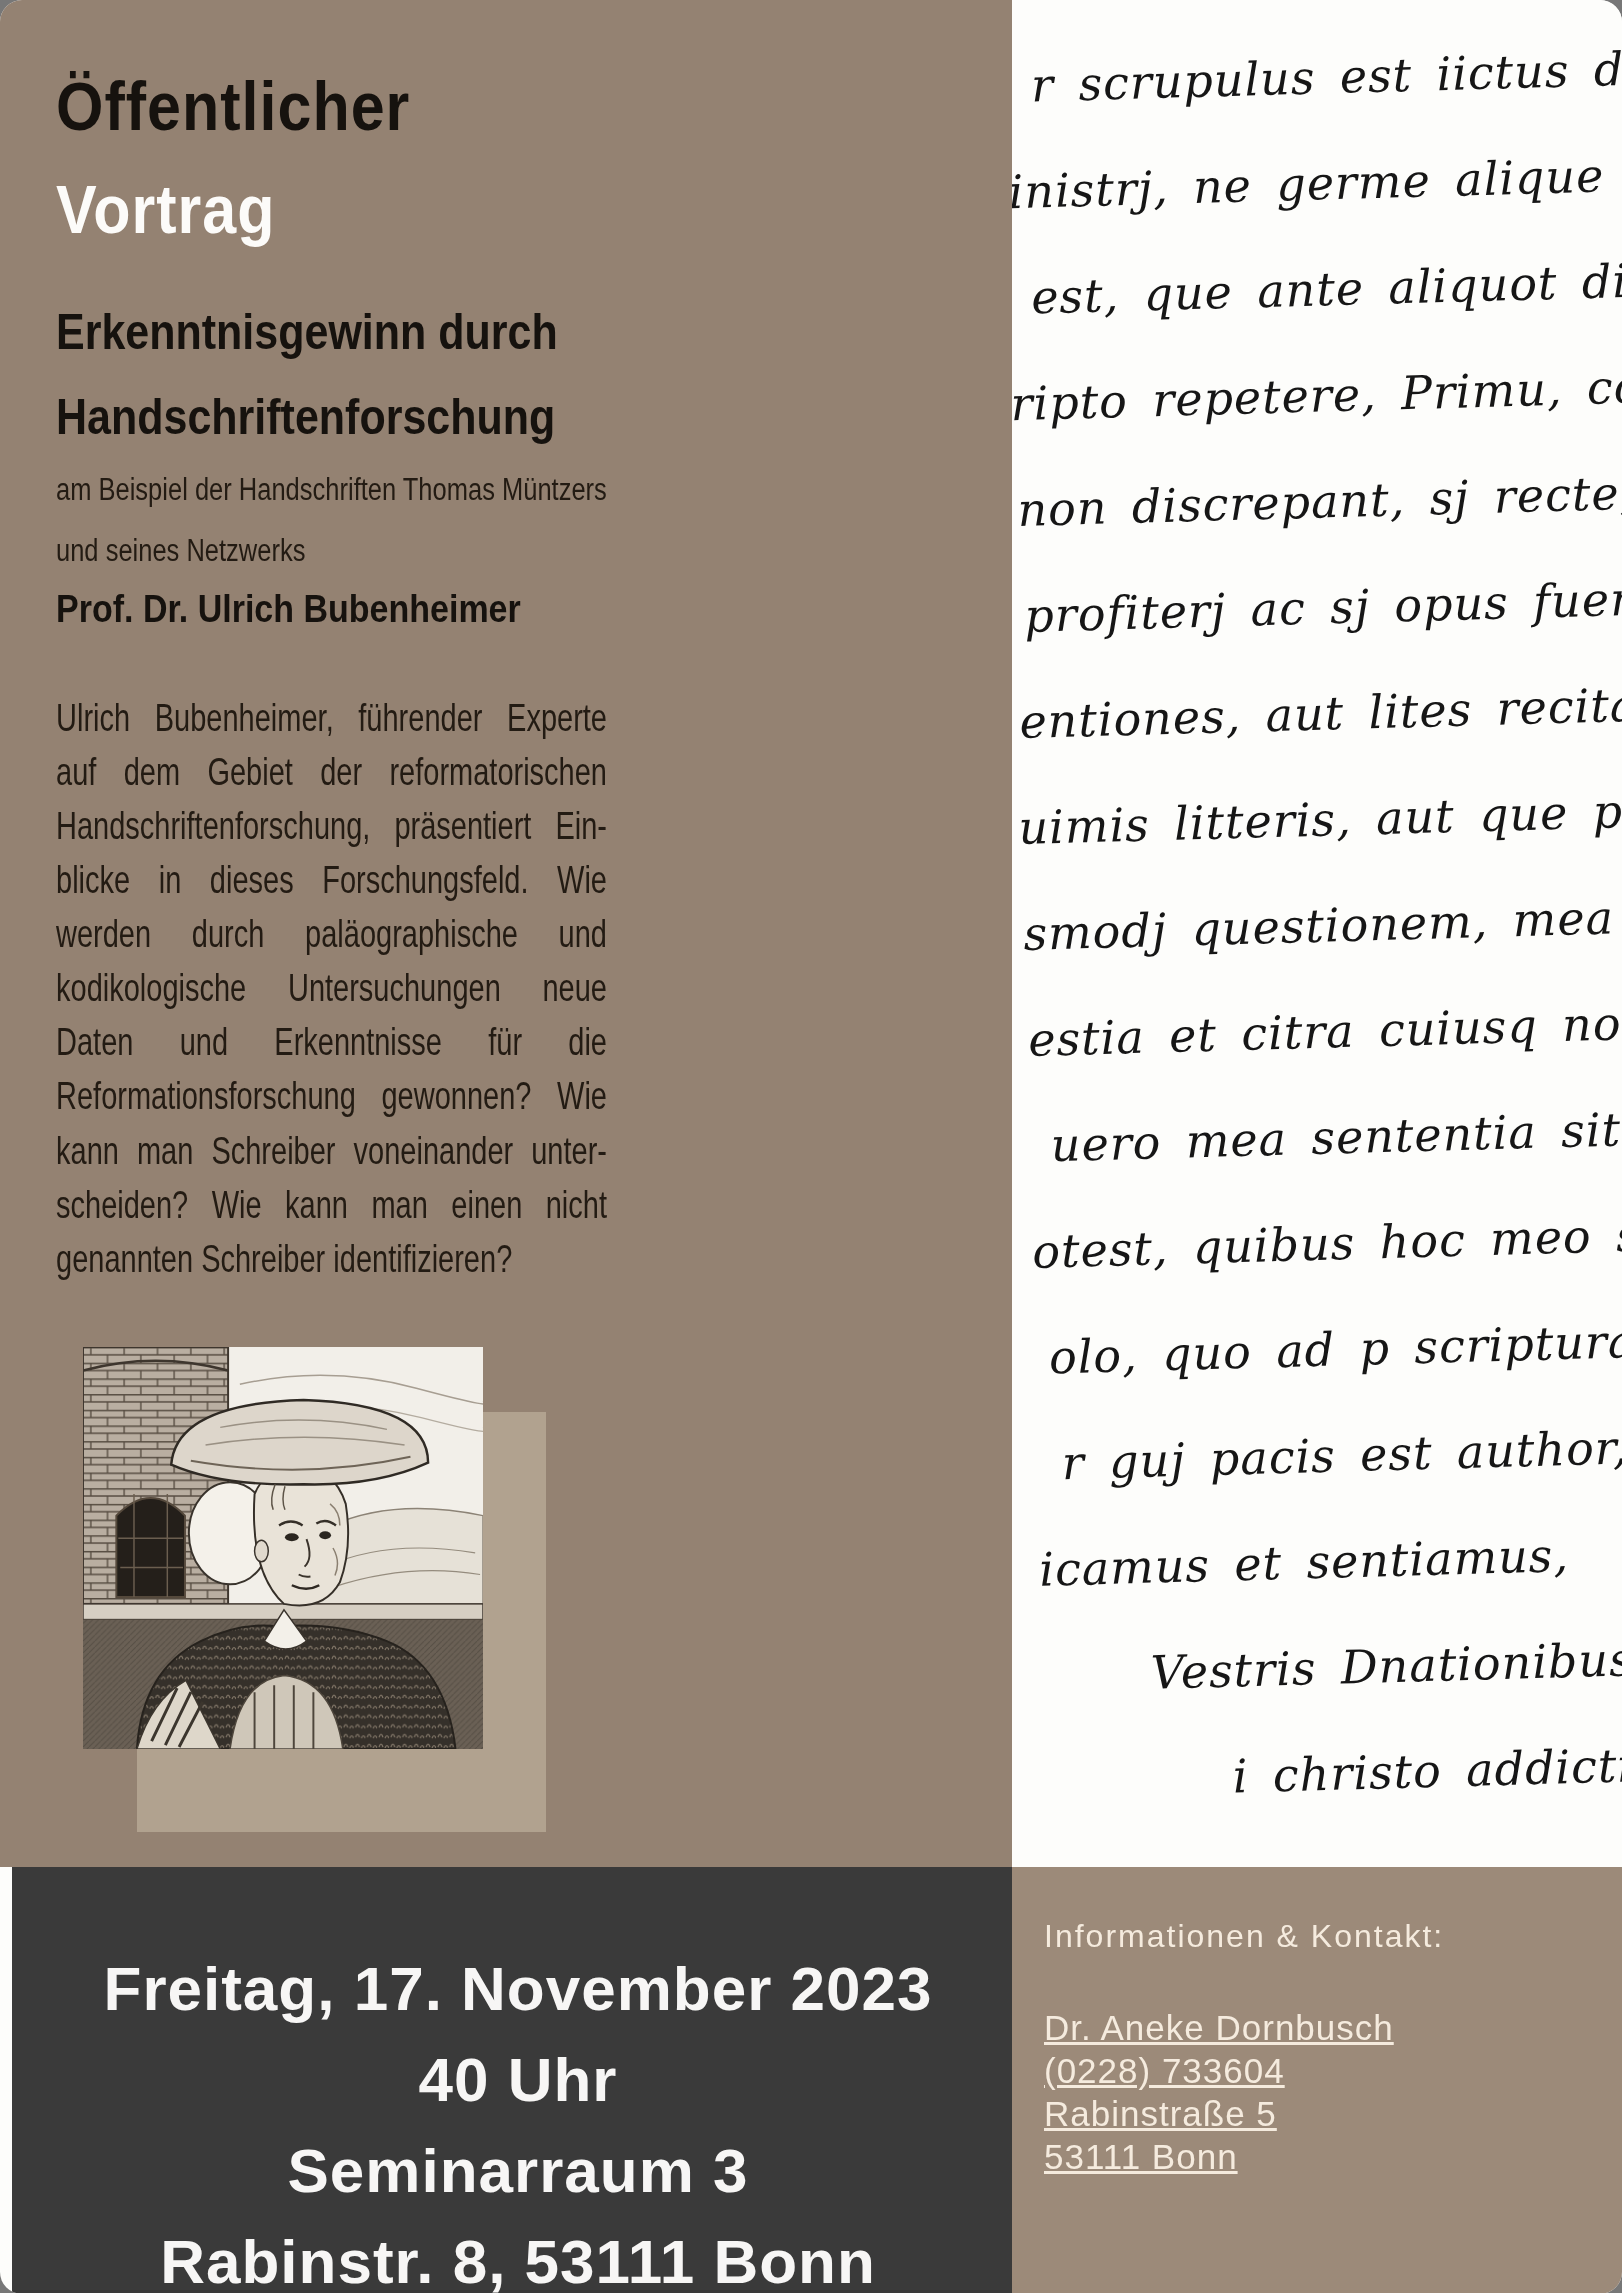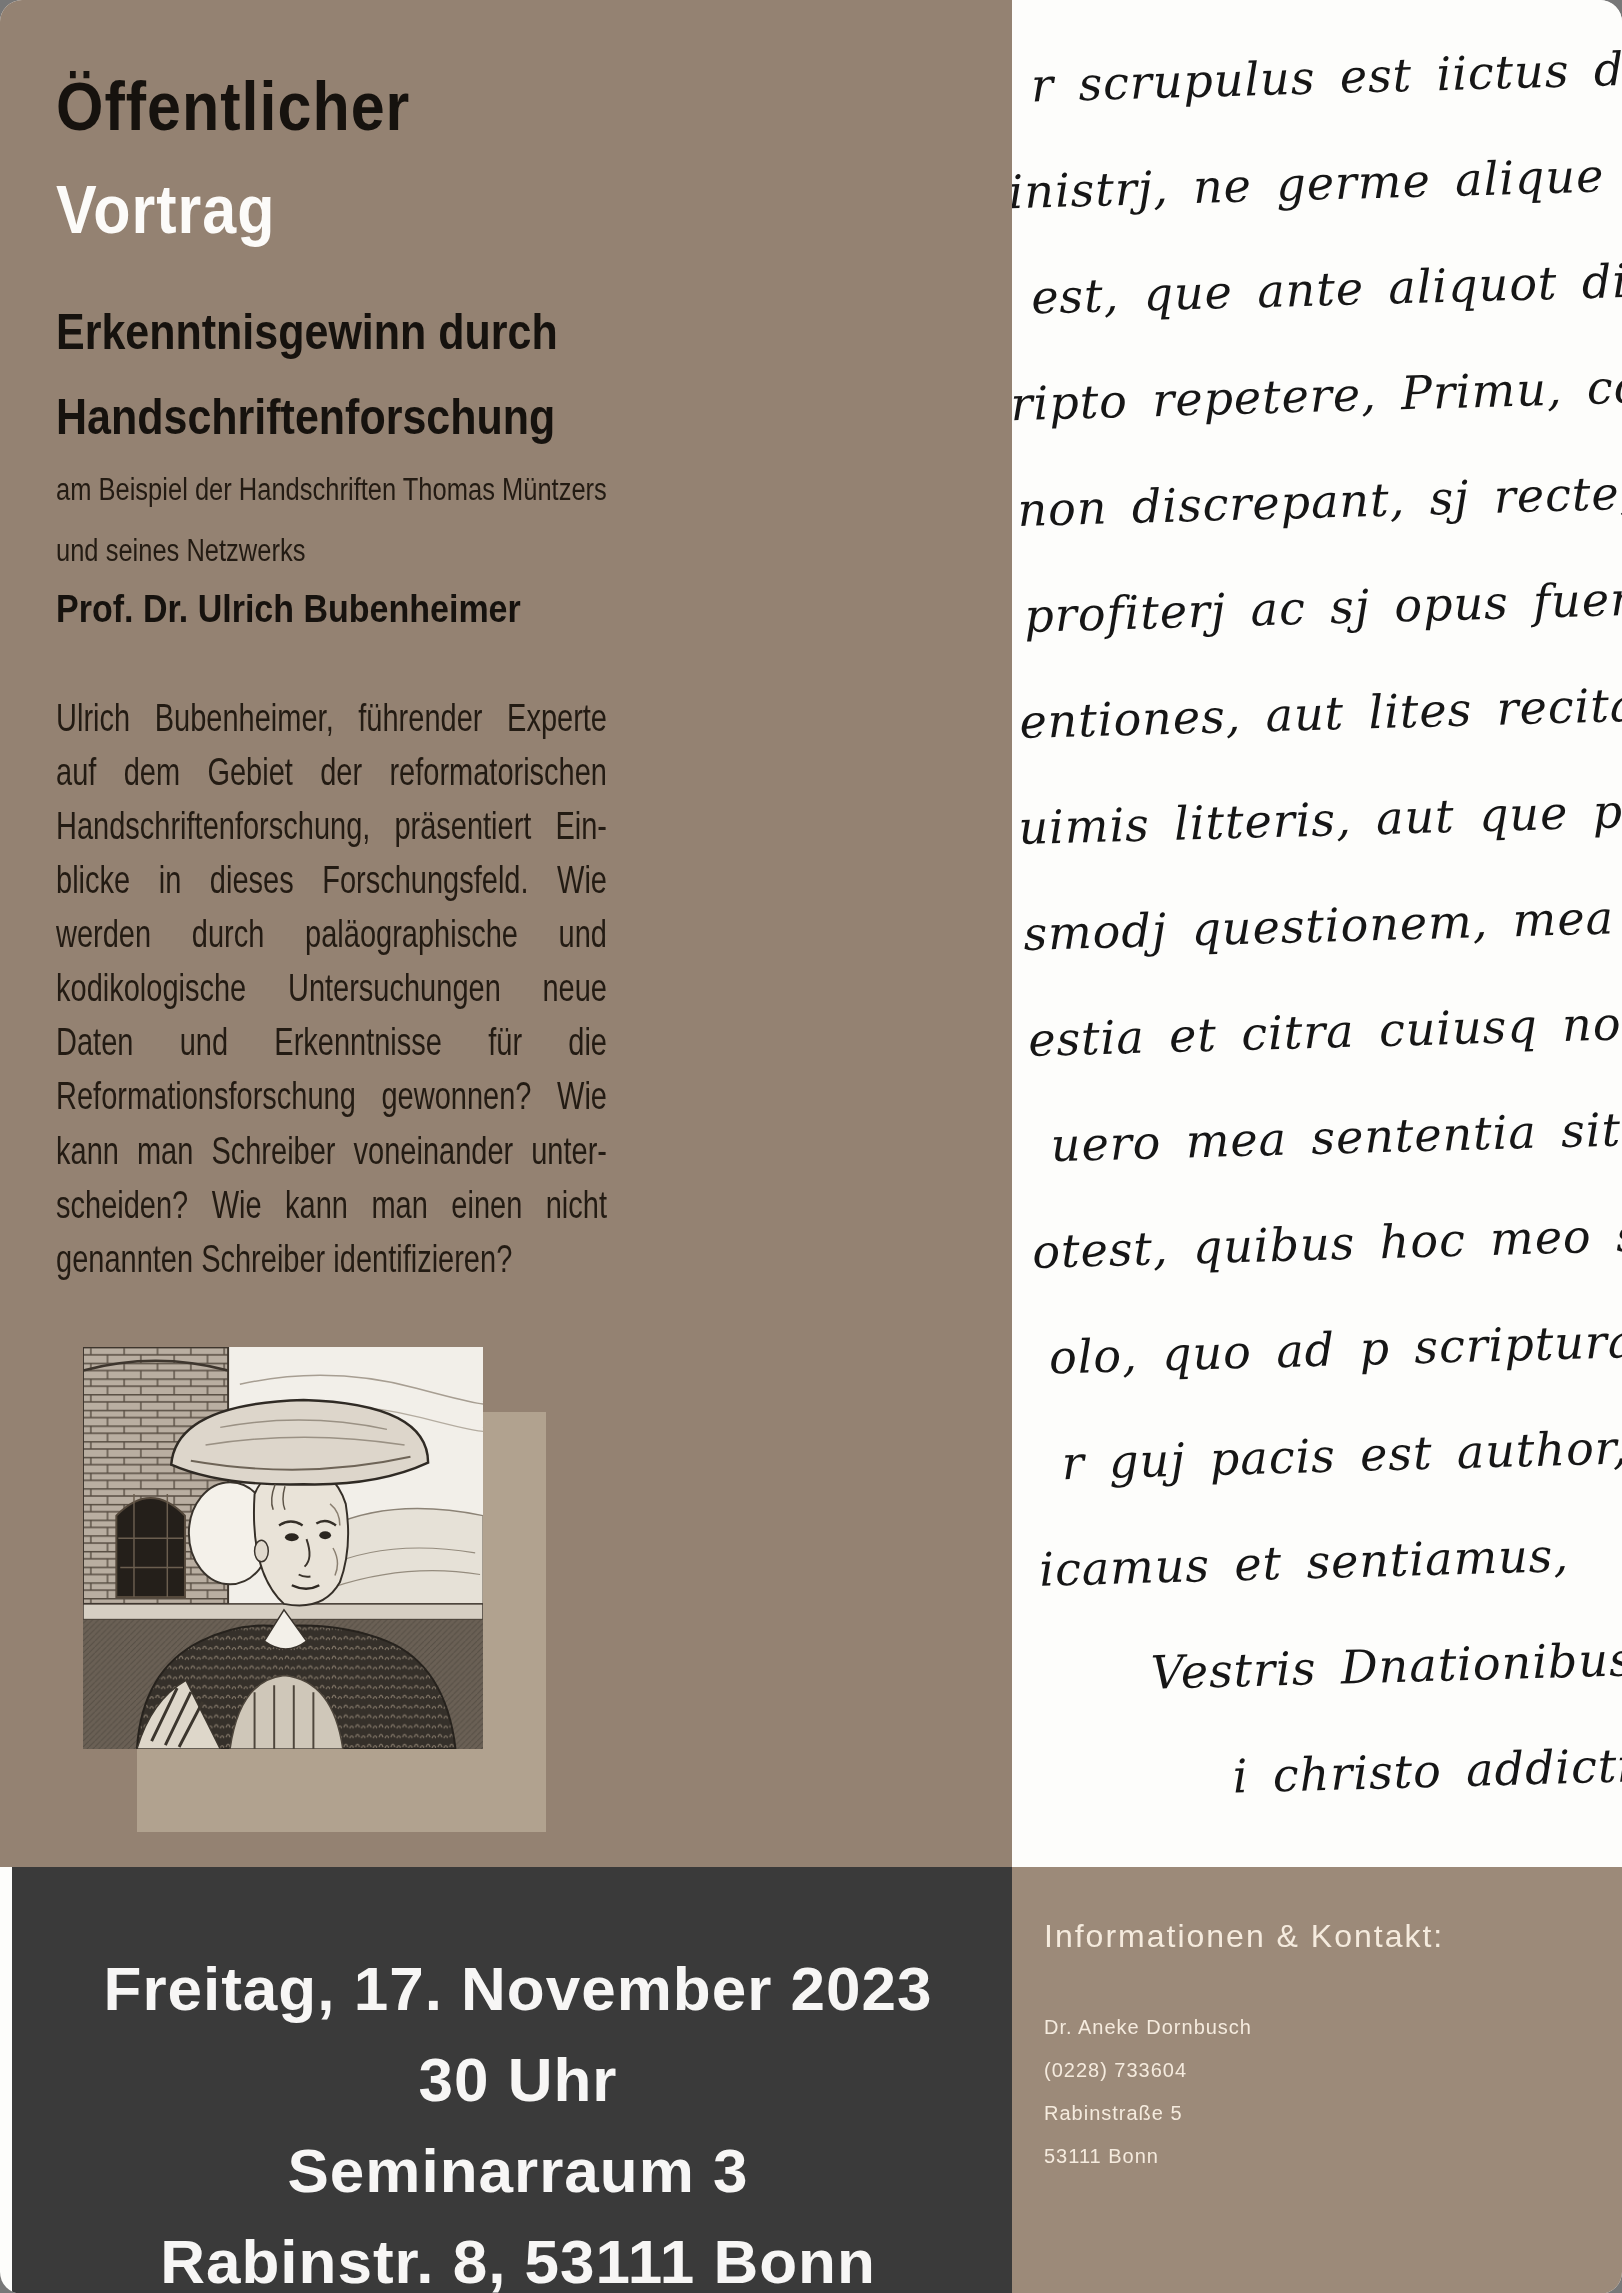--- a/index.html
+++ b/index.html
@@ -48,21 +48,21 @@
   .ms-line:nth-child(15){margin-left:-15.7px;}
   .ms-line:nth-child(16){margin-left:93px;}
   .ms-line:nth-child(17){margin-left:172px;}
   
   .date-panel{position:absolute;left:0;top:1867px;width:1012px;height:426px;background:var(--dark-panel,#3a3a3a);margin-left:12px;}
   .date-lines{position:absolute;left:0;top:76px;width:1012px;text-align:center;font-size:62px;font-weight:bold;color:var(--date-text,#f7f6f5);letter-spacing:1px;}
   .date-line{height:91px;line-height:91px;}
   
   .contact-panel{position:absolute;left:1012px;top:1867px;width:611px;height:426px;background:var(--contact-bg,#9c8a79);color:var(--cream-text,#f5ebde);padding-left:36px;}
   .contact-heading{position:absolute;left:32px;top:51px;font-size:32px;letter-spacing:2px;}
-  .contact-lines{position:absolute;left:32px;top:139px;font-size:20px;letter-spacing:1px;}
+  .contact-lines{position:absolute;left:32px;top:139px;font-size:35px;letter-spacing:1px;text-decoration:underline;}
   .contact-line{height:43px;line-height:43px;}
 </style>
 </head>
 <body>
 
 <div class="page">
 
   <div class="left-panel">
     <div class="title-block">
       <div class="title-line1">Öffentlicher</div>
@@ -167,21 +167,21 @@
         <div class="ms-line">r guj pacis est author, de</div>
         <div class="ms-line">icamus et sentiamus,</div>
         <div class="ms-line">Vestris Dnationibus</div>
         <div class="ms-line">i christo addictissimus</div>
       </div>
   </div>
 
   <div class="date-panel">
     <div class="date-lines">
         <div class="date-line">Freitag, 17. November 2023</div>
-        <div class="date-line">30 Uhr</div>
+        <div class="date-line">40 Uhr</div>
         <div class="date-line">Seminarraum 3</div>
         <div class="date-line">Rabinstr. 8, 53111 Bonn</div>
       </div>
   </div>
 
   <div class="contact-panel">
     <div class="contact-heading">Informationen &amp; Kontakt:</div>
     <div class="contact-lines">
         <div class="contact-line">Dr. Aneke Dornbusch</div>
         <div class="contact-line">(0228) 733604</div>

